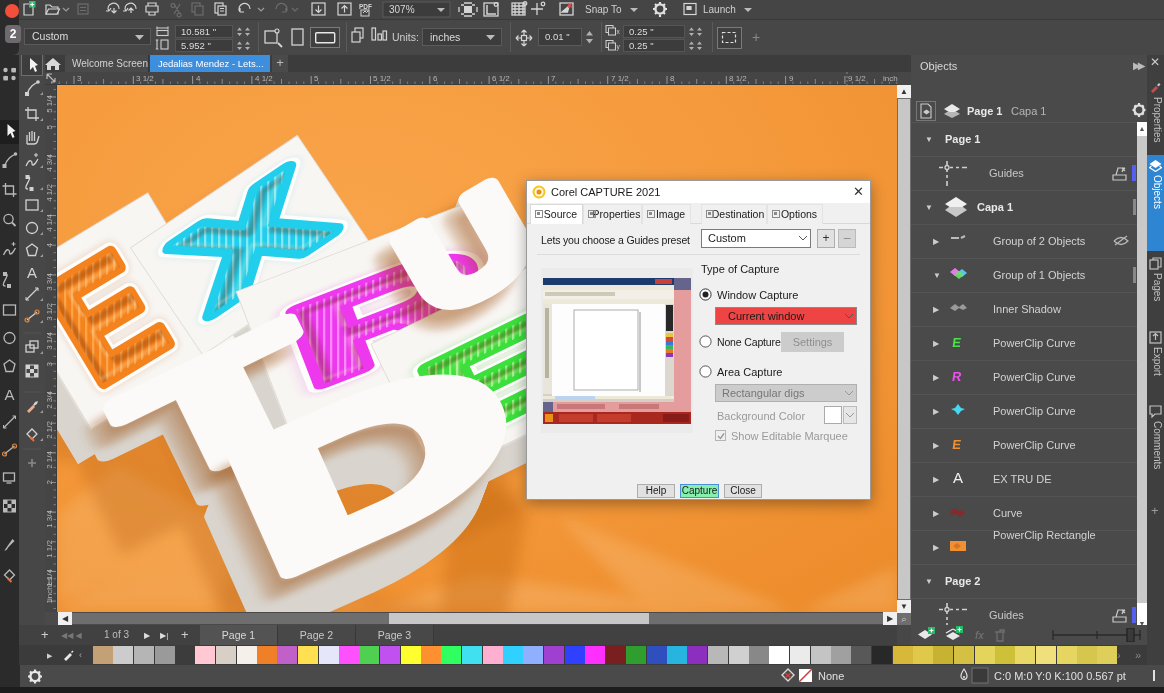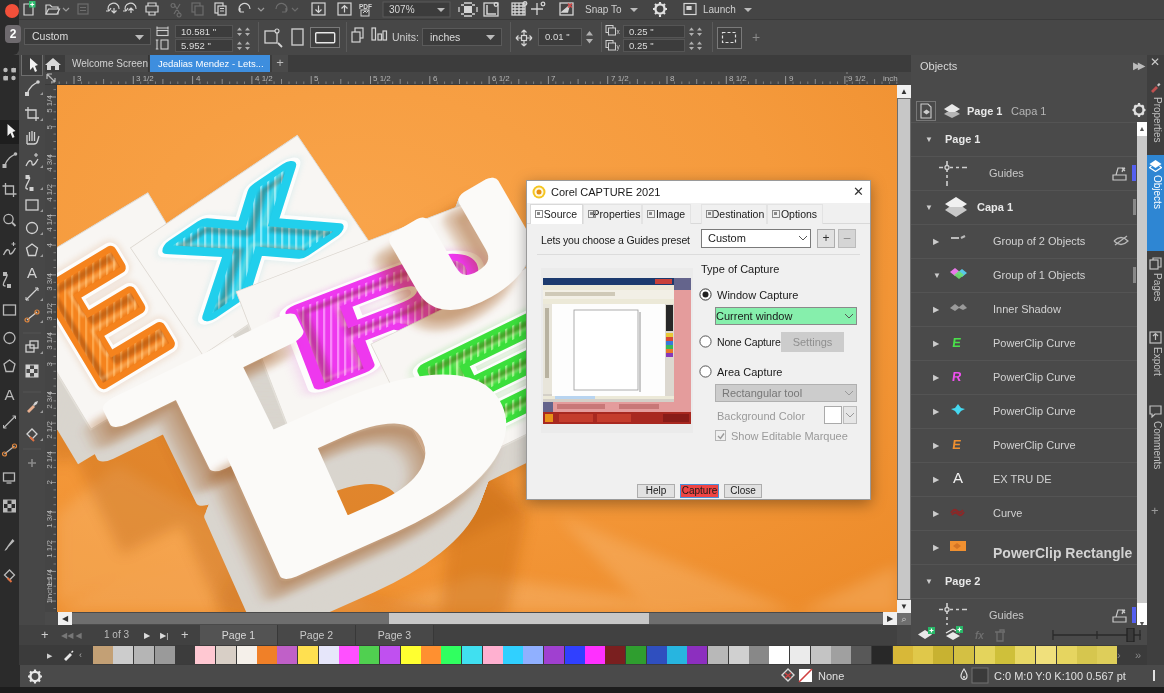--- a/index.html
+++ b/index.html
@@ -1509,21 +1509,21 @@
       <svg style="position:absolute;left:38px;top:449px;" width="19" height="17">
         <path d="M2 9 q3 -5 6 -2 q3 3 6 -1 M3 11 q3 -4 6 -1 q3 3 6 -2" stroke="#8a2828" stroke-width="2" fill="none"></path>
       </svg>
       <div style="position:absolute;left:82px;top:452px;color:#d2d2d2;font-size:11px;">Curve</div>
       <div style="position:absolute;left:0;top:475px;width:226px;height:1px;background:#545454;"></div>
       <div style="position:absolute;left:22px;top:488px;color:#ccc;font-size:8px;">▶</div>
       <svg style="position:absolute;left:38px;top:483px;" width="19" height="17">
         <rect x="1" y="3" width="16" height="10" fill="#f09030"></rect>
         <path d="M4 8 l4 -3 l4 3 l-4 3 z" fill="#c86820" opacity="0.7"></path>
       </svg>
-      <div style="position:absolute;left:82px;top:490px;color:#d2d2d2;font-size:14px;font-weight:bold;">PowerClip Rectangle</div>
+      <div style="position:absolute;left:82px;top:474px;color:#d2d2d2;font-size:11px;">PowerClip Rectangle</div>
       <div style="position:absolute;left:0;top:509px;width:226px;height:1px;background:#545454;"></div>
       <div style="position:absolute;left:14px;top:522px;color:#ccc;font-size:8px;">▼</div>
       <div style="position:absolute;left:34px;top:520px;color:#e8e8e8;font-size:11px;font-weight:bold;">Page 2</div>
       <div style="position:absolute;left:0;top:543px;width:226px;height:1px;background:#545454;"></div>
       <svg style="position:absolute;left:28px;top:548px;" width="30" height="26">
         <g stroke="#d0d0d0" stroke-width="1.6">
           <path d="M8 0 v5 M8 8 v3 M8 14 v3 M8 20 v5"></path>
           <path d="M4 6.5 h-4 M11 6.5 h3 M17 6.5 h3 M23 6.5 h5"></path>
         </g>
         <circle cx="8" cy="6.5" r="2" fill="none" stroke="#d0d0d0" stroke-width="1.3"></circle>
@@ -1671,46 +1671,46 @@
       <rect x="16" y="136" width="34" height="8" fill="#c43c2c"></rect>
       <rect x="54" y="136" width="34" height="8" fill="#c43c2c"></rect>
       <rect x="120" y="136" width="26" height="8" fill="#881c18"></rect>
     </svg>
       <div style="position:absolute;left:174px;top:82px;color:#1a1a1a;font-size:11px;">Type of Capture</div>
       <svg style="position:absolute;left:172px;top:107px;" width="13" height="13">
         <circle cx="6.5" cy="6.5" r="5.6" fill="#fff" stroke="#333"></circle>
         <circle cx="6.5" cy="6.5" r="3" fill="#222"></circle>
       </svg>
       <div style="position:absolute;left:190px;top:108px;color:#1a1a1a;font-size:11px;">Window Capture</div>
-      <div style="position:absolute;left:188px;top:126px;width:142px;height:18px;background:#86efac;border:1px solid #8a8a8a;color:#1a1a1a;font-size:11px;line-height:16px;padding-left:0;">Current window</div>
+      <div style="position:absolute;left:188px;top:126px;width:142px;height:18px;background:#ef4444;border:1px solid #8a8a8a;color:#1a1a1a;font-size:11px;line-height:16px;padding-left:12px;">Current window</div>
       <svg style="position:absolute;left:318px;top:133px;" width="8" height="5">
         <path d="M0 0 l4 4 l4 -4" fill="none" stroke="#555"></path>
       </svg>
       <svg style="position:absolute;left:172px;top:154px;" width="13" height="13">
         <circle cx="6.5" cy="6.5" r="5.6" fill="#fff" stroke="#555"></circle>
       </svg>
       <div style="position:absolute;left:190px;top:155px;color:#1a1a1a;font-size:10.5px;letter-spacing:-0.15px;">None Capture</div>
       <div style="position:absolute;left:254px;top:151px;width:63px;height:20px;background:#cccccc;color:#8f8f8f;font-size:11px;text-align:center;line-height:20px;">Settings</div>
       <svg style="position:absolute;left:172px;top:184px;" width="13" height="13">
         <circle cx="6.5" cy="6.5" r="5.6" fill="#fff" stroke="#555"></circle>
       </svg>
       <div style="position:absolute;left:190px;top:185px;color:#1a1a1a;font-size:11px;">Area Capture</div>
-      <div style="position:absolute;left:188px;top:203px;width:142px;height:18px;background:#cccccc;border:1px solid #b0b0b0;color:#777;font-size:11px;line-height:16px;padding-left:6px;">Rectangular tool</div>
+      <div style="position:absolute;left:188px;top:203px;width:142px;height:18px;background:#cccccc;border:1px solid #b0b0b0;color:#777;font-size:11px;line-height:16px;padding-left:6px;">Rectangular digs</div>
       <svg style="position:absolute;left:318px;top:210px;" width="8" height="5">
         <path d="M0 0 l4 4 l4 -4" fill="none" stroke="#999"></path>
       </svg>
       <div style="position:absolute;left:190px;top:229px;color:#9a9a9a;font-size:11px;">Background Color</div>
       <div style="position:absolute;left:297px;top:225px;width:18px;height:18px;background:#fff;border:1px solid #aaa;"></div>
       <div style="position:absolute;left:316px;top:225px;width:14px;height:18px;background:#e6e6e6;border:1px solid #bbb;"></div>
       <svg style="position:absolute;left:319px;top:232px;" width="8" height="5">
         <path d="M0 0 l4 4 l4 -4" fill="none" stroke="#999"></path>
       </svg>
       <div style="position:absolute;left:188px;top:249px;width:11px;height:11px;background:#f0f0f0;border:1px solid #b5b5b5;"></div>
       <svg style="position:absolute;left:189px;top:250px;" width="10" height="10">
         <path d="M2 5 l2.5 2.5 L8 2.5" fill="none" stroke="#9a9a9a" stroke-width="1.4"></path>
       </svg>
       <div style="position:absolute;left:204px;top:249px;color:#9a9a9a;font-size:11px;">Show Editable Marquee</div>
       <div style="position:absolute;left:110px;top:303px;width:38px;height:14px;background:#e1e1e1;border:1px solid #adadad;color:#1a1a1a;font-size:10px;text-align:center;line-height:12px;">Help</div>
-      <div style="position:absolute;left:153px;top:303px;width:39px;height:14px;background:#ef4444;border:1px solid #4a90d9;color:#1a1a1a;font-size:10px;text-align:center;line-height:12px;">Capture</div>
+      <div style="position:absolute;left:153px;top:303px;width:39px;height:14px;background:#86efac;border:1px solid #4a90d9;color:#1a1a1a;font-size:10px;text-align:center;line-height:12px;">Capture</div>
       <div style="position:absolute;left:197px;top:303px;width:38px;height:14px;background:#e1e1e1;border:1px solid #adadad;color:#1a1a1a;font-size:10px;text-align:center;line-height:12px;">Close</div>
     </div>
 
 </div>
 
 </body></html>

